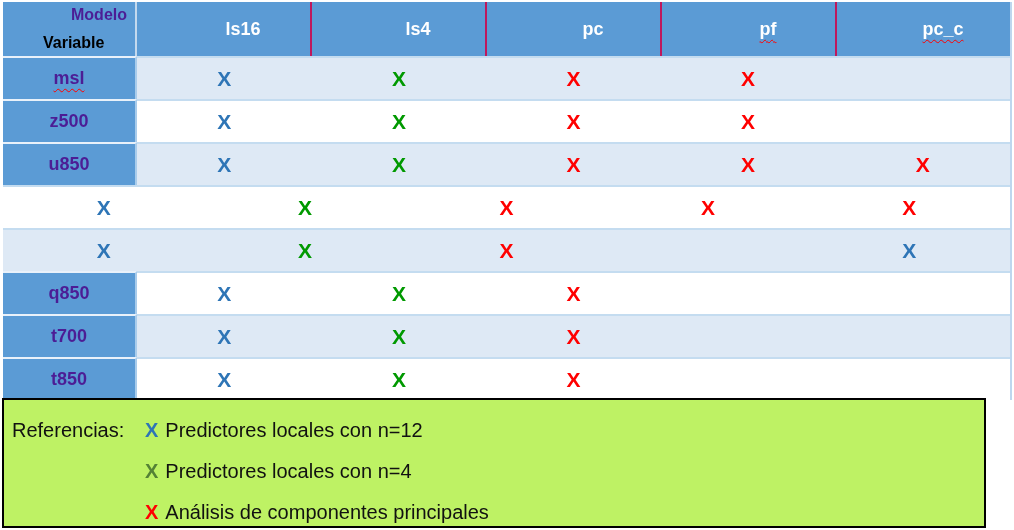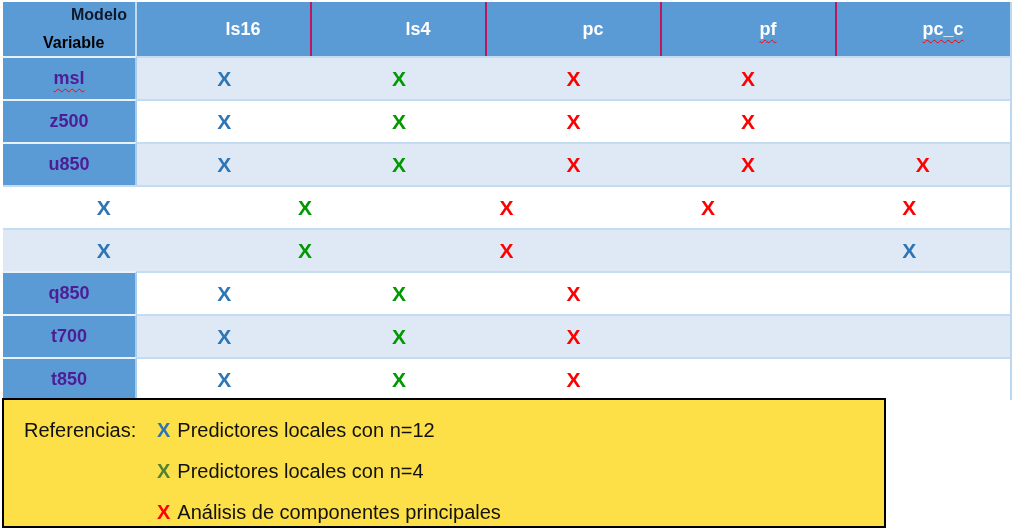--- a/index.html
+++ b/index.html
@@ -12,40 +12,40 @@
   }
   *{box-sizing:border-box; margin:0; padding:0;}
   html,body{width:1014px; height:530px; background:#FFFFFF;
     font-family:"Liberation Sans", sans-serif; overflow:hidden; position:relative;}
 
   .table{position:absolute; left:3px; top:2px; width:1009px;}
 
   .header-row{display:flex; height:54px; border-right:2px solid var(--outer);}
   .corner{width:134px; background:var(--header-bg); position:relative;
     border-right:2px solid #C3D9EE; flex:none;}
-  .corner .top{position:absolute; top:4px; right:8px; color:#0f172a; font-weight:bold; font-size:16px;}
+  .corner .top{position:absolute; top:4px; right:8px; color:#4c1d95; font-weight:bold; font-size:16px;}
   .corner .bottom{position:absolute; bottom:4px; left:3px; color:#000000; font-weight:bold; font-size:16px;margin-left:37px;}
   .hcell{flex:1; background:var(--header-bg); display:flex; align-items:center; justify-content:center;
     color:#fff; font-weight:bold; font-size:18px;padding-left:39px;}
   .hcell + .hcell{border-left:2px solid #be185d;}
 
   .row{display:flex; height:43px; border-right:2px solid var(--outer);}
   .rlabel{width:134px; flex:none; background:var(--header-bg); display:flex; align-items:center;
     justify-content:center; color:#4c1d95; font-weight:bold; font-size:18px;
     border-top:2px solid var(--sep-light); border-right:2px solid var(--sep-vert);}
   .cells{flex:1; display:flex; border-top:2px solid var(--sep-body); background:#fff;}
   .row.stripe .cells{background:var(--stripe-bg);}
   .cell{flex:1; display:flex; align-items:center; justify-content:center;}
   .xmark{font-weight:bold; font-size:21px; line-height:1;}
 
   .squiggle{text-decoration-line:underline; text-decoration-style:wavy;
     text-decoration-color:#FF0000; text-decoration-thickness:1px; text-underline-offset:4px;}
 
-  .legend{position:absolute; left:2px; top:398px; width:884px; height:130px;
-    border:2px solid #000; background:#fde047; padding:10px 0 0 20px;}
+  .legend{position:absolute; left:2px; top:398px; width:984px; height:130px;
+    border:2px solid #000; background:#bef264; padding:10px 0 0 8px;}
   .legend-line{display:flex; align-items:center; height:41px; font-size:20px; color:#111;}
   .legend-prefix{width:133px; flex:none;}
   .legend-x{font-weight:bold; margin-right:7px;}
   .legend-text{white-space:nowrap;}
 </style>
 </head>
 <body>
 
 <div class="table">
   <div class="header-row">

